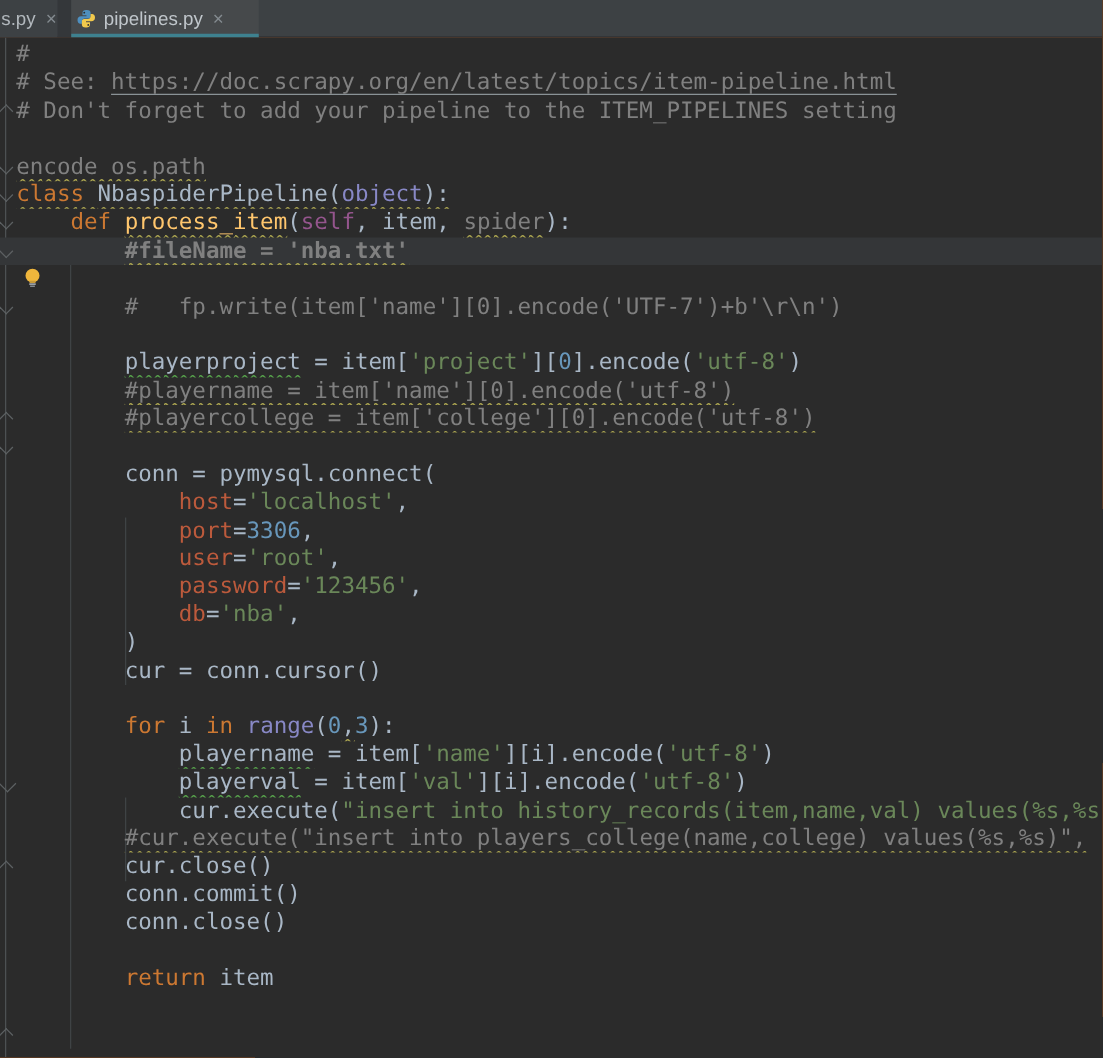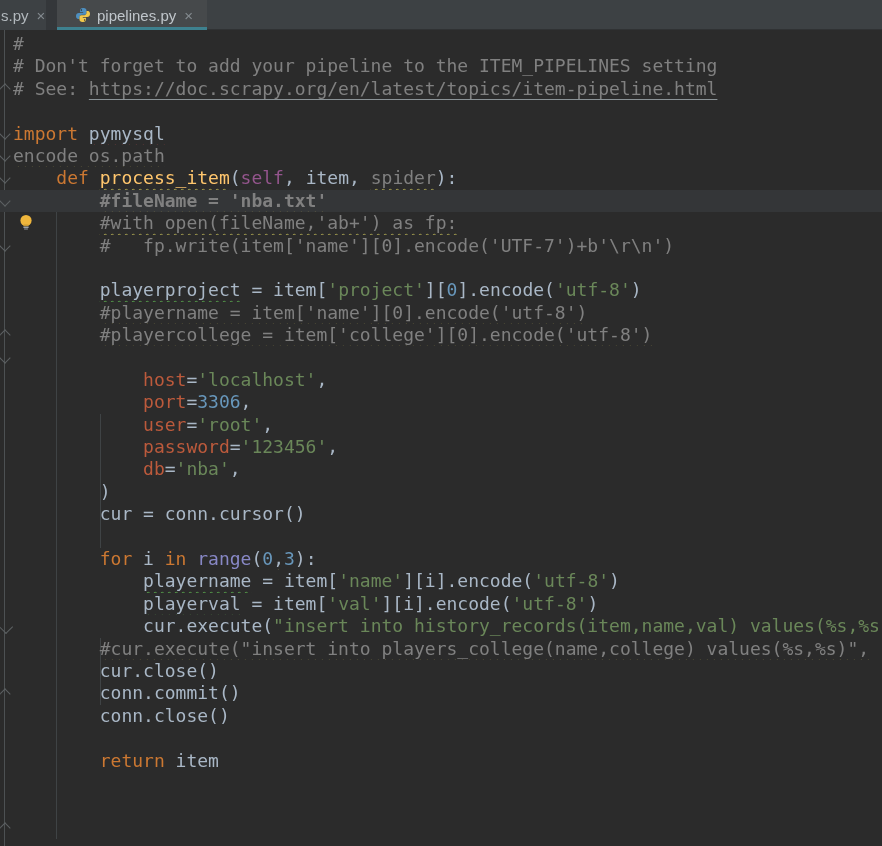--- a/index.html
+++ b/index.html
@@ -5,21 +5,21 @@
   html,body{margin:0;padding:0;background:#2b2b2b;}
   #app{position:relative;width:882px;height:846px;overflow:hidden;background:#f97316;
        font-family:"DejaVu Sans Mono",monospace;}
   
   .tabbar{position:absolute;left:0;top:0;width:882px;height:30px;background:#3d4144;
           border-bottom:1px solid #303234;box-sizing:border-box;
           font-family:"Liberation Sans",sans-serif;}
   .tab{position:absolute;top:0;height:30px;display:flex;align-items:center;box-sizing:border-box;}
   .tab-partial{left:0;width:46px;background:#3d4144;padding-left:1px;}
   .tab-gap{position:absolute;left:46px;top:0;width:11px;height:30px;background:#34373a;}
-  .tab-active{left:57px;width:150px;background:#46494b;padding-left:18px;align-items:center;}
+  .tab-active{left:57px;width:150px;background:#46494b;padding-left:4px;align-items:center;}
   .tab-active::after{content:"";position:absolute;left:0;right:0;bottom:0;height:3px;background:#3e818f;}
   .tab-label{color:#c0c6cb;font-size:15px;white-space:nowrap;}
   .tab-partial .tab-label{color:#b2b8bd;}
   .tab-close{color:#848b90;font-size:15px;margin-left:8px;cursor:default;line-height:1;}
   .py-icon{width:16px;height:16px;margin-right:6px;flex:0 0 auto;}
   
   .editor{position:absolute;left:0;top:30px;width:882px;height:816px;overflow:hidden;background:#2b2b2b;}
   .fold-line{position:absolute;left:4px;top:0;height:816px;width:1px;background:#4d5153;}
   .indent-guide{position:absolute;width:1px;background:#3f4345;}
   .code{position:absolute;left:0;top:3px;width:882px;}
@@ -71,34 +71,35 @@
 
   <div class="editor">
     <div class="fold-line"></div>
     <div id="guides">
         <div class="indent-guide" style="left: 56.36px; top: 182.2px; height: 627.2px;"></div>
         <div class="indent-guide" style="left: 99.72px; top: 383.8px; height: 134.4px;"></div>
         <div class="indent-guide" style="left: 99.72px; top: 607.8px; height: 67.2px;"></div>
       </div>
     <div class="code" id="code">
         <div class="code-line"><span class="c-com">#</span></div>
+        <div class="code-line"><span class="c-com"># See: </span><span class="c-com d-link">https://doc.scrapy.org/en/latest/topics/item-pipeline.html</span></div>
         <div class="code-line"><span class="c-com"># Don't forget to add your pipeline to the ITEM_PIPELINES setting</span></div>
-        <div class="code-line"><span class="c-com"># See: </span><span class="c-com d-link">https://doc.scrapy.org/en/latest/topics/item-pipeline.html</span></div>
         <div class="code-line"></div>
-        <div class="code-line"><span class="c-kw">import </span><span class="c-txt d-sq-red">pymysql</span></div>
         <div class="code-line"><span class="c-gray d-sq-olive">encode os.path</span></div>
+        <div class="code-line"><span class="c-kw d-sq-olive">class </span><span class="c-txt d-sq-olive">NbaspiderPipeline</span><span class="c-txt d-sq-olive">(</span><span class="c-builtin d-sq-olive">object</span><span class="c-txt d-sq-olive">):</span></div>
         <div class="code-line"><span class="c-txt">    </span><span class="c-kw">def </span><span class="c-def d-sq-olive">process_item</span><span class="c-txt">(</span><span class="c-self">self</span><span class="c-txt">, </span><span class="c-txt">item</span><span class="c-txt">, </span><span class="c-gray d-sq-olive">spider</span><span class="c-txt">):</span></div>
         <div class="code-line hl"><span class="c-txt">        </span><span class="c-com d-sq-olive">#fileName = 'nba.txt'</span></div>
-        <div class="code-line"><span class="c-txt">        </span><span class="c-com d-sq-olive">#with open(fileName,'ab+') as fp:</span></div>
+        <div class="code-line"><span class="c-txt">        </span></div>
         <div class="code-line"><span class="c-txt">        </span><span class="c-com">#   fp.write(item['name'][0].encode('UTF-7')+b'\r\n')</span></div>
         <div class="code-line"></div>
         <div class="code-line"><span class="c-txt">        </span><span class="c-txt d-sq-green">playerproject</span><span class="c-txt"> = item[</span><span class="c-str">'project'</span><span class="c-txt">][</span><span class="c-num">0</span><span class="c-txt">].encode(</span><span class="c-str">'utf-8'</span><span class="c-txt">)</span></div>
         <div class="code-line"><span class="c-txt">        </span><span class="c-com d-sq-olive">#playername = item['name'][0].encode('utf-8')</span></div>
         <div class="code-line"><span class="c-txt">        </span><span class="c-com d-sq-olive">#playercollege = item['college'][0].encode('utf-8')</span></div>
         <div class="code-line"></div>
+        <div class="code-line"><span class="c-txt">        </span><span class="c-txt">conn = pymysql.connect(</span></div>
         <div class="code-line"><span class="c-txt">            </span><span class="c-param">host</span><span class="c-txt">=</span><span class="c-str">'localhost'</span><span class="c-txt">,</span></div>
         <div class="code-line"><span class="c-txt">            </span><span class="c-param">port</span><span class="c-txt">=</span><span class="c-num">3306</span><span class="c-txt">,</span></div>
         <div class="code-line"><span class="c-txt">            </span><span class="c-param">user</span><span class="c-txt">=</span><span class="c-str">'root'</span><span class="c-txt">,</span></div>
         <div class="code-line"><span class="c-txt">            </span><span class="c-param">password</span><span class="c-txt">=</span><span class="c-str">'123456'</span><span class="c-txt">,</span></div>
         <div class="code-line"><span class="c-txt">            </span><span class="c-param">db</span><span class="c-txt">=</span><span class="c-str">'nba'</span><span class="c-txt">,</span></div>
         <div class="code-line"><span class="c-txt">        </span><span class="c-txt">)</span></div>
         <div class="code-line"><span class="c-txt">        </span><span class="c-txt">cur = conn.cursor()</span></div>
         <div class="code-line"></div>
         <div class="code-line"><span class="c-txt">        </span><span class="c-kw">for </span><span class="c-txt">i </span><span class="c-kw">in </span><span class="c-builtin">range</span><span class="c-txt">(</span><span class="c-num">0</span><span class="c-txt d-sq-olive">,</span><span class="c-num">3</span><span class="c-txt">):</span></div>
         <div class="code-line"><span class="c-txt">            </span><span class="c-txt d-sq-green">playername</span><span class="c-txt"> = item[</span><span class="c-str">'name'</span><span class="c-txt">][i].encode(</span><span class="c-str">'utf-8'</span><span class="c-txt">)</span></div>

